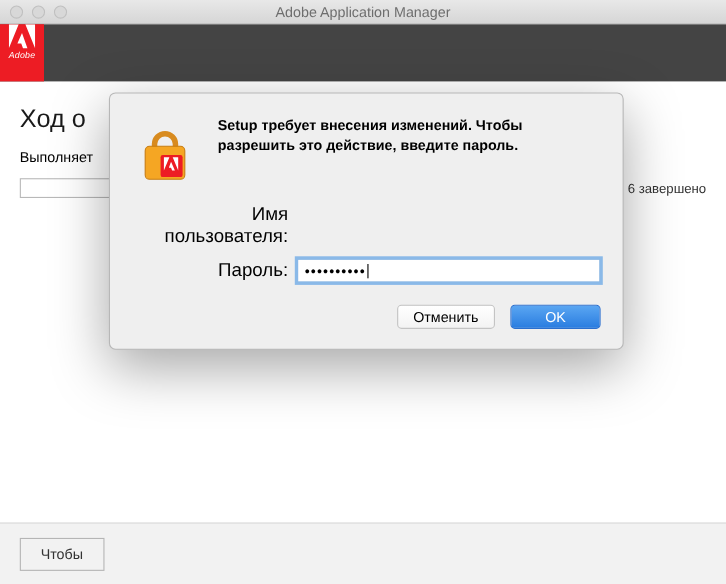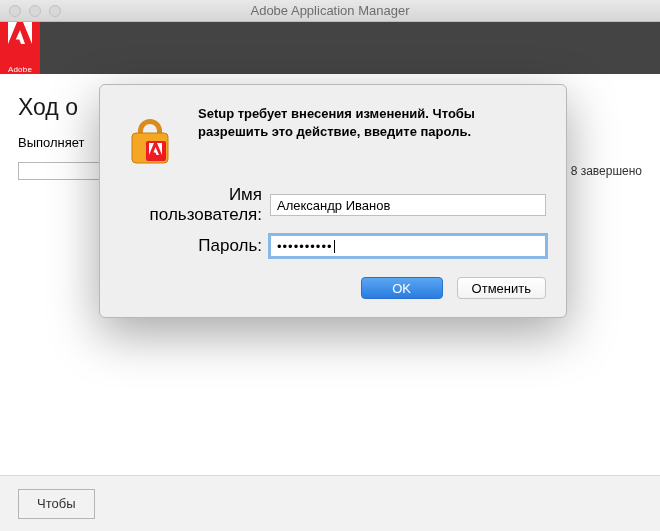--- a/index.html
+++ b/index.html
@@ -36,23 +36,24 @@
     background: #444444;
     display: flex;
     align-items: stretch;
   }
   .adobe-logo {
     width: 40px;
     background: #ed1c24;
     display: flex;
     flex-direction: column;
     align-items: center;
-    justify-content: space-between;
+    justify-content: flex-start;
     color: #fff;
     position: relative;
+    font-style: italic;
   }
   .adobe-logo svg { display:block; }
   .adobe-word { font-size: 8px; color:#fff; margin-top:2px; letter-spacing:0.2px;}
   .content {
     padding: 20px 18px 0 18px;
   }
   .page-title {
     font-size: 23px;
     font-weight: 300;
     color: #1a1a1a;
@@ -189,21 +190,21 @@
     </svg>
     <div class="adobe-word">Adobe</div>
   </div>
 </div>
 
 <div class="content">
   <h1 class="page-title">Ход о</h1>
   <p class="subtext">Выполняет</p>
   <div class="progress-row">
     <div class="progress-bar"></div>
-    <span class="progress-status">8 завершено</span>
+    <span class="progress-status">6 завершено</span>
   </div>
 </div>
 
 <div class="bottom-bar">
   <button class="btn-flat">Чтобы</button>
 </div>
 
 <div class="modal">
   <div class="modal-top">
     <div class="lock-icon">
@@ -214,28 +215,27 @@
         <rect x="26" y="36" width="20" height="20" rx="2" fill="#ed1c24"></rect>
         <path d="M29 38 L34 38 L29 50 Z M37 38 L42 38 L42 50 Z M35.5 42 L39 50 L36.5 50 L35.5 47.5 L33.5 47.5 Z" fill="#fff"></path>
       </svg>
     </div>
     <div class="modal-message">Setup требует внесения изменений. Чтобы разрешить это действие, введите пароль.</div>
   </div>
 
   <div class="form">
     <div class="form-row">
       <div class="form-label">Имя пользователя:</div>
-      <input type="text" class="form-input" value="Александр Иванов" style="">
     </div>
     <div class="form-row">
       <div class="form-label">Пароль:</div>
       <div class="form-input focused" style="display:flex;align-items:center;">
         <span class="pwd-dots">••••••••••</span>
           <span class="caret"></span>
       </div>
     </div>
   </div>
 
   <div class="modal-buttons">
+    <button class="mac-btn">Отменить</button>
     <button class="mac-btn primary">OK</button>
-    <button class="mac-btn">Отменить</button>
   </div>
 </div>
 
 </body></html>

